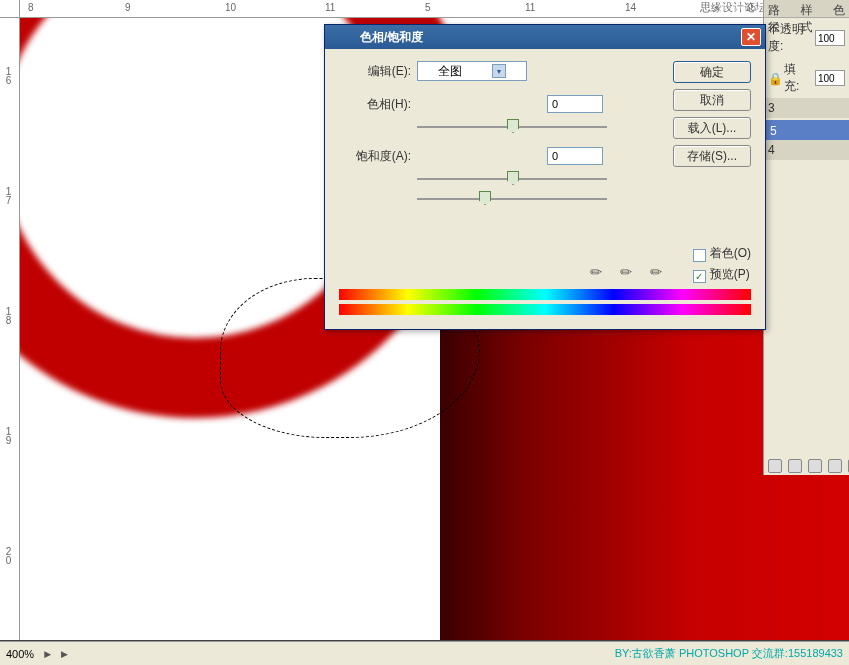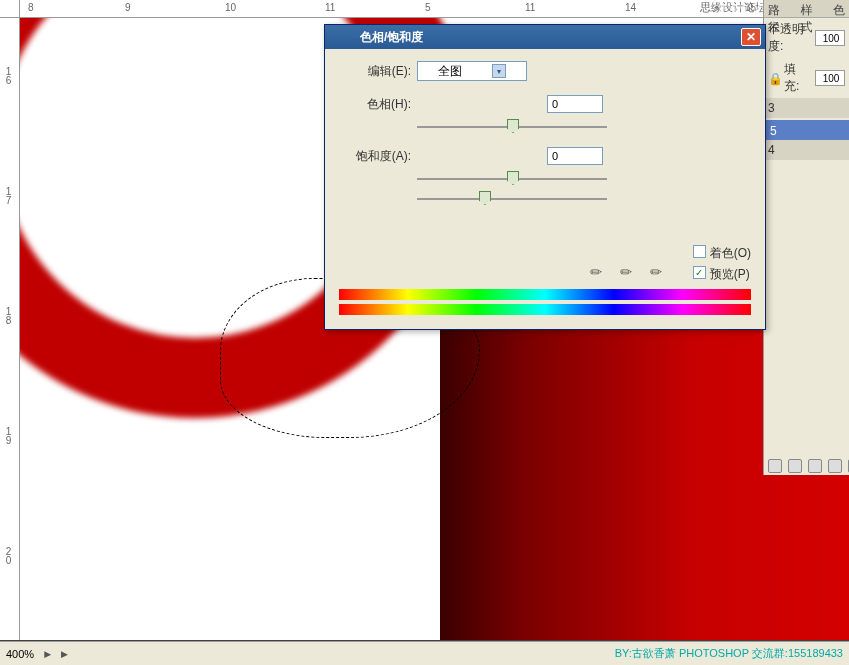--- a/index.html
+++ b/index.html
@@ -13,21 +13,21 @@
 .ruler-v .tick { position: absolute; left: 3px; font-size: 10px; color: #666; writing-mode: vertical-lr; text-orientation: upright; letter-spacing: -2px; }
 
 .artwork { position: absolute; left: 20px; top: 18px; right: 0; bottom: 0; background: #fff; overflow: hidden; }
 .red-ring { position: absolute; left: -100px; top: -150px; width: 550px; height: 550px; border: 80px solid #c00000; border-radius: 50%; filter: blur(3px); }
 .red-cyl { position: absolute; left: 420px; top: 300px; width: 420px; height: 360px; background: linear-gradient(90deg, #3a0000 0%, #7a0000 20%, #c60000 60%, #d50000 100%); }
 .sel { position: absolute; border: 1px dashed #000; background: transparent; }
 
 .panels { position: absolute; right: 0; top: 0; width: 86px; height: 475px; background: #ece9d8; border-left: 1px solid #999; }
 .panel-header { background: #d8d4c4; height: 18px; padding: 2px 4px; font-size: 11px; color: #444; border-bottom: 1px solid #aaa; display: flex; gap: 12px; }
 .panel-row { padding: 3px 4px; display: flex; align-items: center; gap: 4px; font-size: 11px; color: #333; }
-.panel-input { width: 30px; height: 16px; border: 1px solid #999; font-size: 10px; text-align: center; padding-left: 2px; }
+.panel-input { width: 30px; height: 16px; border: 1px solid #999; font-size: 10px; text-align: left; padding-left: 2px; }
 .layer-item { background: #5b7fc7; color: #fff; height: 20px; padding: 4px 6px; font-size: 11px; margin-top: 2px; }
 .icon-row { position: absolute; bottom: 2px; left: 4px; display: flex; gap: 6px; }
 .icon-row span { width: 14px; height: 14px; border: 1px solid #888; background: #ddd; border-radius: 2px; }
 
 .watermark { position: absolute; right: 6px; top: 2px; font-size: 10px; color: rgba(255,255,255,.6); letter-spacing: 1px; }
 .watermark2 { position: absolute; left: 700px; top: 0; font-size: 11px; color: #666; text-align: center; }
 
 .statusbar { position: absolute; left: 0; bottom: 0; width: 849px; height: 24px; background: #ece9d8; border-top: 1px solid #999; display: flex; align-items: center; padding: 0 6px; gap: 10px; }
 .statusbar .zoom { font-size: 11px; }
 .statusbar .docinfo { font-size: 11px; color: #333; background: #fff; border: 1px solid #aaa; padding: 1px 6px; }
@@ -47,21 +47,21 @@
 
 .slider { position: relative; width: 190px; height: 16px; margin-left: 78px; margin-top: -8px; margin-bottom: 12px; }
 .slider-track { position: absolute; top: 7px; left: 0; right: 0; height: 2px; background: #999; }
 .slider-thumb { position: absolute; top: 0; width: 12px; height: 14px; background: #dce8d0; border: 1px solid #5a8a4a; clip-path: polygon(0 0, 100% 0, 100% 70%, 50% 100%, 0 70%); }
 
 .btn-col { position: absolute; right: 14px; top: 12px; display: flex; flex-direction: column; gap: 6px; }
 .btn { width: 78px; height: 22px; background: #ece9d8; border: 1px solid #888; border-radius: 3px; font-size: 12px; color: #333; cursor: pointer; box-shadow: inset 1px 1px #fff; }
 .btn:first-child { border: 1px solid #2a5a95; }
 
 .checks { position: absolute; right: 14px; bottom: 42px; font-size: 12px; color: #333; }
-.checks label { display: flex; align-items: flex-start; gap: 4px; margin-bottom: 4px; }
+.checks label { display: flex; align-items: flex-end; gap: 4px; margin-bottom: 4px; }
 .checkbox { width: 13px; height: 13px; border: 1px solid #7b9ebd; background: #fff; display: inline-flex; align-items: center; justify-content: center; font-size: 10px; color: #2a7a2a; }
 
 .droppers { position: absolute; right: 100px; bottom: 48px; display: flex; gap: 12px; }
 .dropper { width: 18px; height: 18px; display: flex; align-items: center; justify-content: center; color: #555; font-size: 14px; transform: rotate(-45deg); }
 
 .hue-strip { position: absolute; left: 14px; right: 14px; bottom: 14px; height: 26px; }
 .hue-strip .bar { height: 11px; background: linear-gradient(90deg, #f00, #ff0, #0f0, #0ff, #00f, #f0f, #f00); margin-bottom: 4px; }
 </style>
 </head>
 <body>
@@ -159,20 +159,26 @@
     <div class="slider">
       <div class="slider-track"></div>
       <div class="slider-thumb" style="left:90px"></div>
     </div>
 
     <div class="slider">
       <div class="slider-track"></div>
       <div class="slider-thumb" style="left:62px"></div>
     </div>
 
+    <div class="btn-col">
+      <button class="btn">确定</button>
+      <button class="btn">取消</button>
+      <button class="btn">载入(L)...</button>
+      <button class="btn">存储(S)...</button>
+    </div>
 
     <div class="droppers">
       <span class="dropper">✎</span>
       <span class="dropper">✎</span>
       <span class="dropper">✎</span>
     </div>
 
     <div class="checks">
       <label>
         <span class="checkbox"></span>

